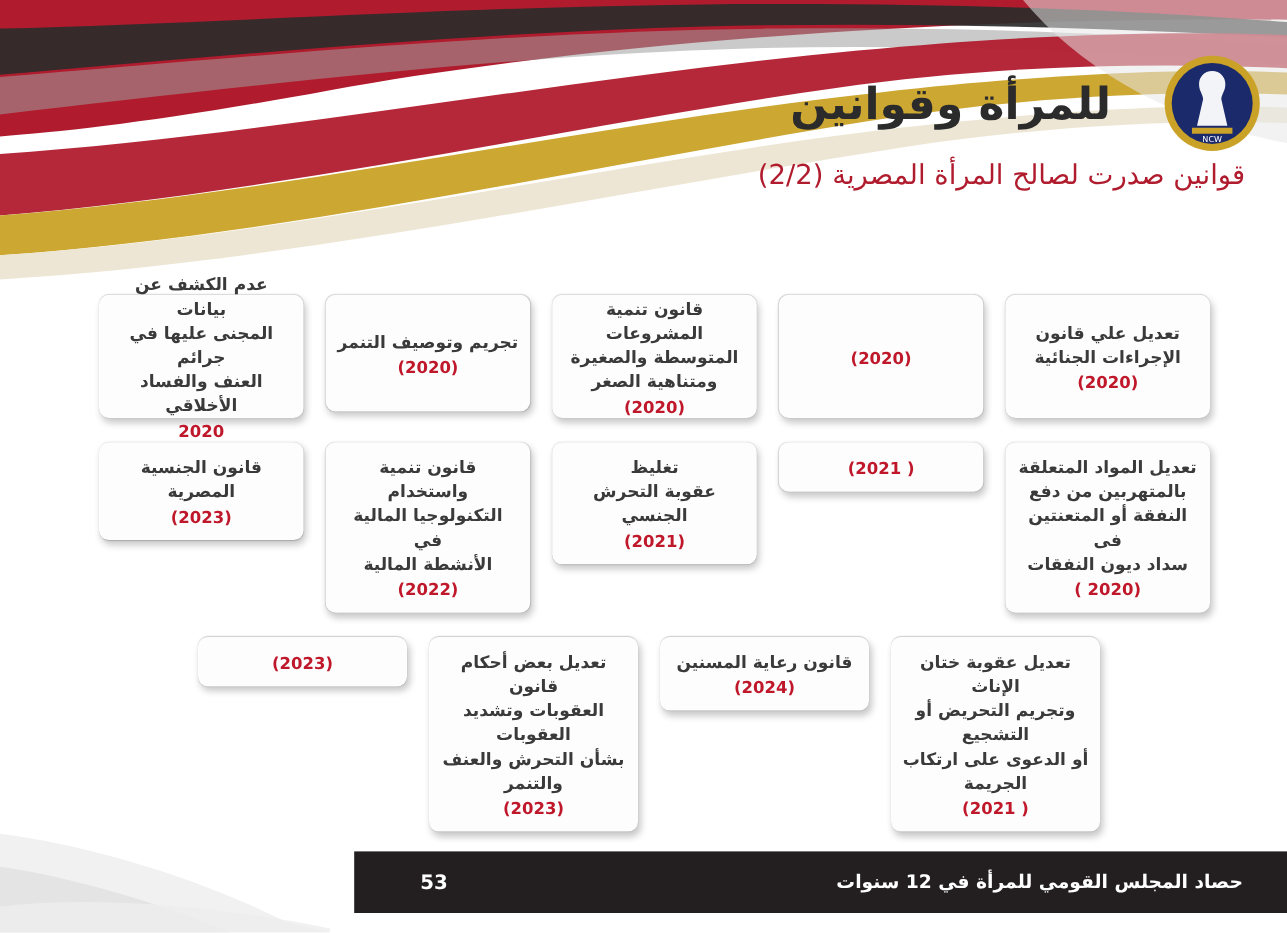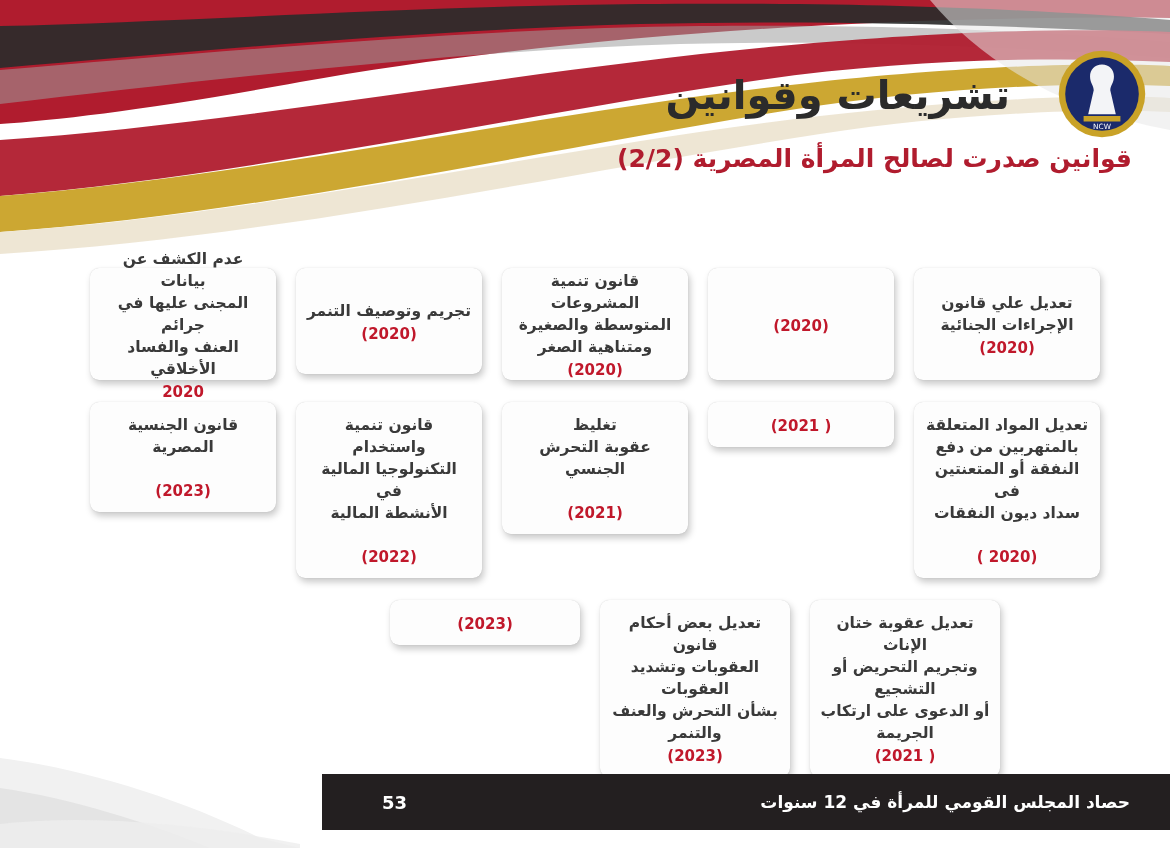--- a/index.html
+++ b/index.html
@@ -40,21 +40,21 @@
   }
   .logo {
     position: absolute;
     top: 48px; right: 22px;
     width: 92px; height: 92px;
   }
   .subtitle {
     position: absolute;
     top: 144px; right: 38px;
     font-size: 25px;
-    font-weight: bold;
+    font-weight: normal;
     color: #b01c2e;
     white-space: nowrap;
   }
 
   
   .grid {
     position: absolute;
     top: 268px;
     left: 0;
     width: 1170px;
@@ -94,21 +94,21 @@
     font-size: 15px;
     color: #c0182b;
     font-weight: bold;
     margin-top: 3px;
   }
 
   
   .r1c { width: 186px; }
   .r1a { height: 112px; }
   .r1b { height: 106px; justify-content: center; }
-  .r2c { width: 186px; gap: 21px; }
+  .r2c { width: 186px; }
   .r3c { width: 190px; }
 
   
   .footer {
     position: absolute;
     bottom: 18px;
     left: 322px;
     width: 848px;
     height: 56px;
     background: #231f20;
@@ -145,21 +145,21 @@
   </svg>
 
   <svg class="logo" viewBox="0 0 100 100">
     <circle cx="50" cy="50" r="47" fill="#c9a227"></circle>
     <circle cx="50" cy="50" r="40" fill="#1b2a6b"></circle>
     <path d="M50 18 c8 0 13 6 13 13 0 7-4 10-4 15 l6 26 -30 0 6-26 c0-5-4-8-4-15 0-7 5-13 13-13z" fill="#ffffff" opacity="0.95"></path>
     <path d="M30 74 l40 0 0 6 -40 0 z" fill="#c9a227"></path>
     <text x="50" y="88" font-size="8" fill="#ffffff" text-anchor="middle" font-family="DejaVu Sans">NCW</text>
   </svg>
 
-  <div class="header-title">تشريعات وقوانين</div>
+  <div class="header-title">للمرأة وقوانين</div>
   <div class="subtitle">قوانين صدرت لصالح المرأة المصرية (2/2)</div>
 
   <div class="grid">
 
     <div class="row row-1">
       <div class="card r1c r1a">
         <div class="txt">تعديل علي قانون<br>الإجراءات الجنائية</div>
         <div class="yr">(2020)</div>
       </div>
       <div class="card r1c r1a">
@@ -198,20 +198,24 @@
       <div class="card r2c">
         <div class="txt">قانون الجنسية<br>المصرية</div>
         <div class="yr">(2023)</div>
       </div>
     </div>
 
     <div class="row row-3">
       <div class="card r3c">
         <div class="txt">تعديل عقوبة ختان الإناث<br>وتجريم التحريض أو التشجيع<br>أو الدعوى على ارتكاب<br>الجريمة</div>
         <div class="yr">( 2021)</div>
+      </div>
+      <div class="card r3c">
+        <div class="txt">قانون رعاية المسنين</div>
+        <div class="yr">(2024)</div>
       </div>
       <div class="card r3c">
         <div class="txt">تعديل بعض أحكام قانون<br>العقوبات وتشديد العقوبات<br>بشأن التحرش والعنف<br>والتنمر</div>
         <div class="yr">(2023)</div>
       </div>
       <div class="card r3c">
         <div class="yr">(2023)</div>
       </div>
     </div>
 

